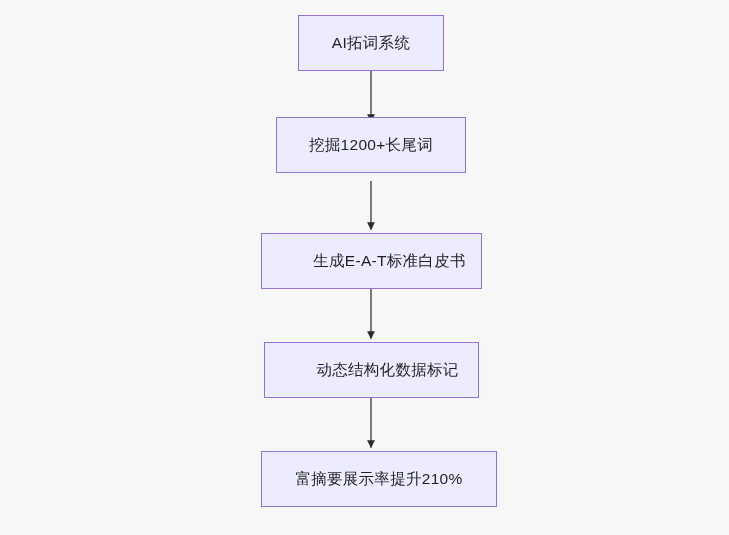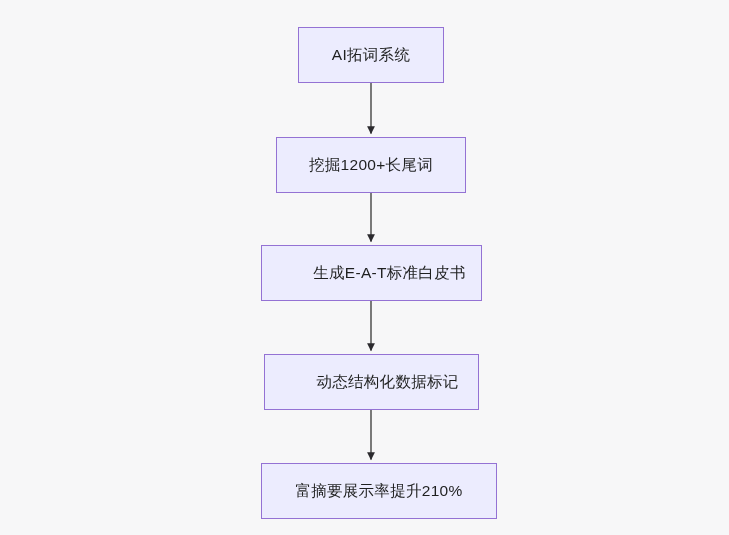--- a/index.html
+++ b/index.html
@@ -11,21 +11,20 @@
     height: 535px;
     background: #f7f7f8;
     font-family: "Liberation Sans", "DejaVu Sans", sans-serif;
     overflow: hidden;
   }
 
   #flow-canvas {
     position: relative;
     width: 729px;
     height: 479px;
-    margin-top: 12px;
   }
 
   .node {
     position: absolute;
     box-sizing: border-box;
     background: #ececfe;
     border: 1.4px solid #9472d4;
     display: flex;
     align-items: center;
     justify-content: center;
@@ -37,21 +36,21 @@
     user-select: none;
   }
 
   .node-label {
     display: block;
     text-align: center;
   }
 
   
   .n1 { left: 298px; top: 15px;  width: 146px; height: 56px; }
-  .n2 { left: 276px; top: 125px; width: 190px; height: 56px; }
+  .n2 { left: 276px; top: 117px; width: 190px; height: 56px; }
   .n3 { left: 261px; top: 233px; width: 221px; height: 56px; padding-left: 36px; }
   .n4 { left: 264px; top: 342px; width: 215px; height: 56px; padding-left: 32px; }
   .n5 { left: 261px; top: 451px; width: 236px; height: 56px; }
 
   .edge-layer {
     position: absolute;
     left: 0;
     top: 0;
     width: 729px;
     height: 535px;

